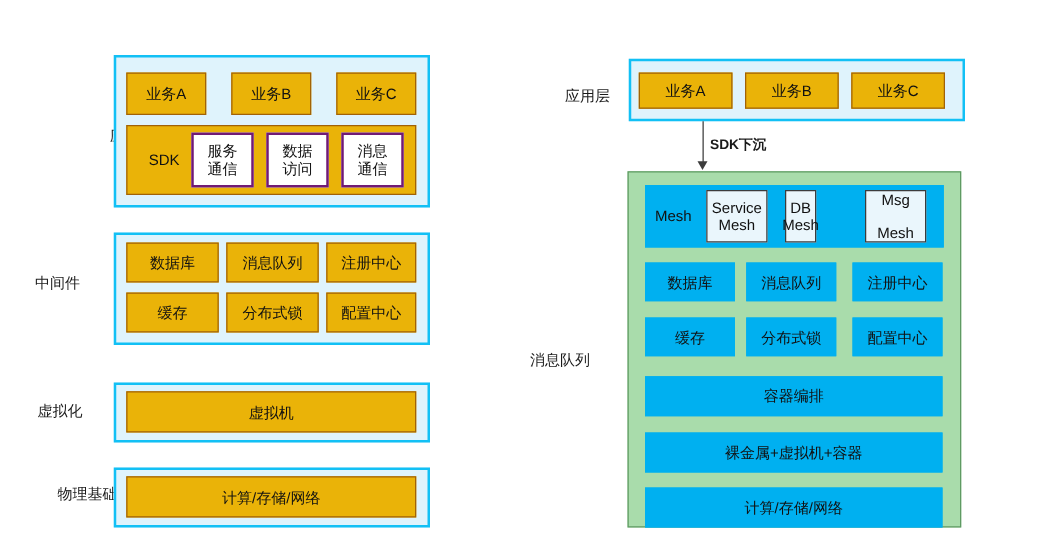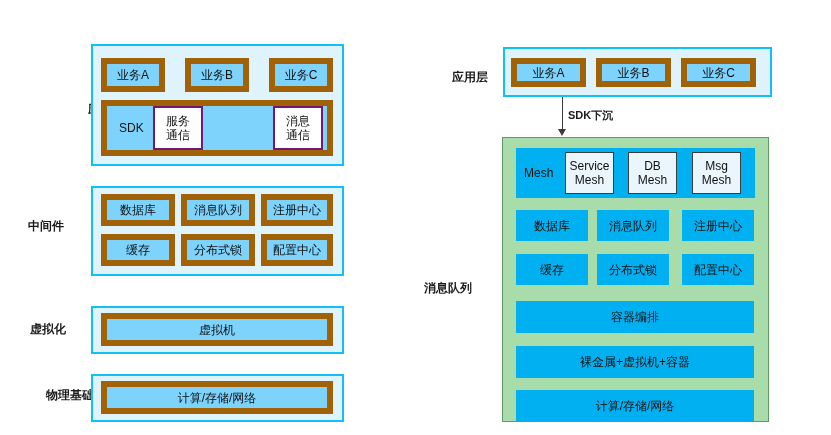--- a/index.html
+++ b/index.html
@@ -13,21 +13,21 @@
     height: 435px;
     background: #ffffff;
     font-family: "Liberation Sans", "DejaVu Sans", sans-serif;
     overflow: hidden;
   }
 
   
   .side-label {
     position: absolute;
     font-size: 12px;
-    font-weight: bold;
+    font-weight: normal;
     color: #1a1a1a;
     white-space: nowrap;
     letter-spacing: 0px;
     line-height: 14px;
   }
 
   
   .panel {
     position: absolute;
     box-sizing: border-box;
@@ -38,22 +38,22 @@
     position: absolute;
     box-sizing: border-box;
     background: #A9DCAB;
     border: 1px solid #5f9a63;
   }
 
   
   .cell {
     position: absolute;
     box-sizing: border-box;
-    background: #7dd3fc;
-    border: 6px solid #a16207;
+    background: #eab308;
+    border: 1px solid #a16207;
     display: flex;
     align-items: center;
     justify-content: center;
     font-size: 12px;
     color: #111111;
     text-align: center;
     line-height: 14px;
   }
   .cell-cyan {
     position: absolute;
@@ -140,20 +140,24 @@
   </div>
   <div class="cell" style="left:101px; top:58px; width:64px; height:34px;">业务A</div>
   <div class="cell" style="left:185px; top:58px; width:64px; height:34px;">业务B</div>
   <div class="cell" style="left:269px; top:58px; width:64px; height:34px;">业务C</div>
 
   <div class="cell" style="left:101px; top:100px; width:232px; height:56px; justify-content:flex-start;"></div>
   <div class="cell-label" style="left:119px; top:121px;">SDK</div>
   <div class="cell-white two-line" style="left:153px; top:106px; width:50px; height:44px;">
     <span>服务</span>
     <span>通信</span>
+  </div>
+  <div class="cell-white two-line" style="left:213px; top:106px; width:50px; height:44px;">
+    <span>数据</span>
+    <span>访问</span>
   </div>
   <div class="cell-white two-line" style="left:273px; top:106px; width:50px; height:44px;">
     <span>消息</span>
     <span>通信</span>
   </div>
 
   <div class="panel" style="left:91px; top:186px; width:253px; height:90px;"></div>
   <div class="cell" style="left:101px; top:194px; width:74px; height:32px;">数据库</div>
   <div class="cell" style="left:181px; top:194px; width:74px; height:32px;">消息队列</div>
   <div class="cell" style="left:261px; top:194px; width:72px; height:32px;">注册中心</div>
@@ -180,25 +184,25 @@
   <div class="arrow-text" style="left:568px; top:108px;">SDK下沉</div>
 
   <div class="panel-green" style="left:502px; top:137px; width:267px; height:285px;"></div>
 
   <div class="cell-cyan" style="left:516px; top:148px; width:239px; height:50px; justify-content:flex-start;"></div>
   <div class="cell-label" style="left:524px; top:166px;">Mesh</div>
   <div class="cell-pale two-line" style="left:565px; top:152px; width:49px; height:42px;">
     <span>Service</span>
     <span>Mesh</span>
   </div>
-  <div class="cell-pale two-line" style="left:628px; top:152px; width:49px; height:42px;">
+  <div class="cell-pale two-line" style="left:628px; top:152px; width:25px; height:42px;">
     <span>DB</span>
     <span>Mesh</span>
   </div>
-  <div class="cell-pale two-line" style="left:692px; top:152px; width:49px; height:42px;">
+  <div class="cell-pale two-line" style="left:692px; top:152px; width:49px; height:42px;justify-content:space-between;">
     <span>Msg</span>
     <span>Mesh</span>
   </div>
 
   <div class="cell-cyan" style="left:516px; top:210px; width:72px; height:31px;">数据库</div>
   <div class="cell-cyan" style="left:597px; top:210px; width:72px; height:31px;">消息队列</div>
   <div class="cell-cyan" style="left:682px; top:210px; width:72px; height:31px;">注册中心</div>
   <div class="cell-cyan" style="left:516px; top:254px; width:72px; height:31px;">缓存</div>
   <div class="cell-cyan" style="left:597px; top:254px; width:72px; height:31px;">分布式锁</div>
   <div class="cell-cyan" style="left:682px; top:254px; width:72px; height:31px;">配置中心</div>

